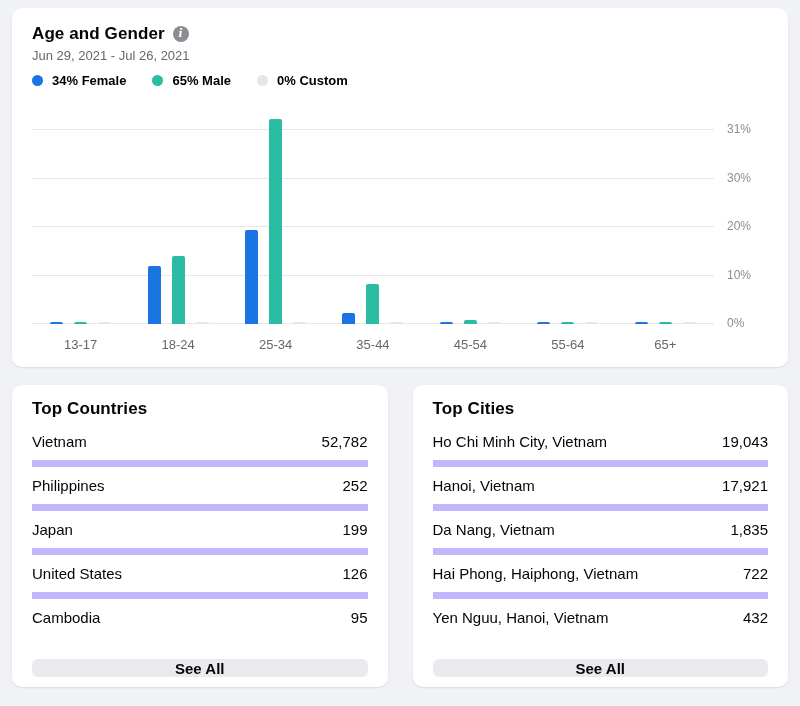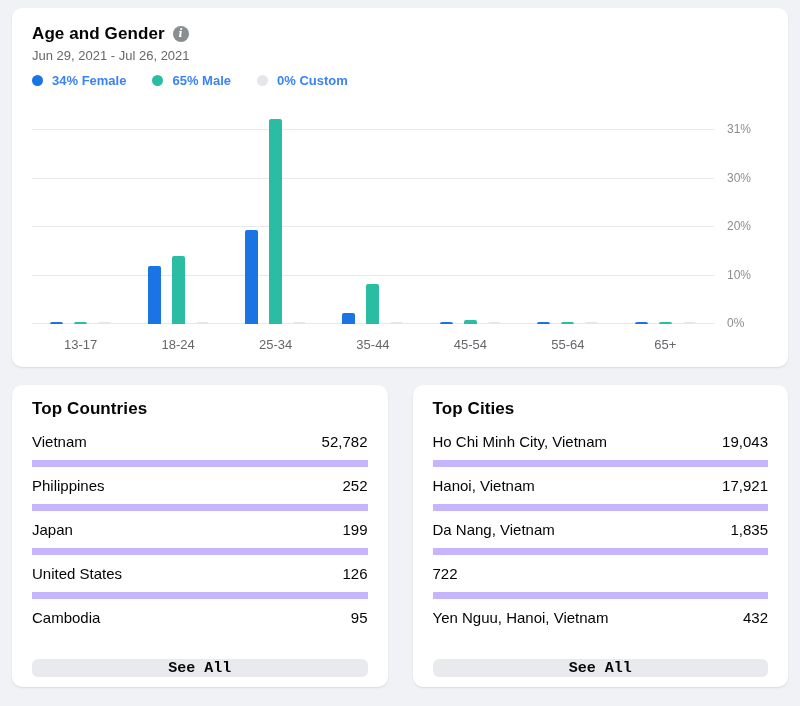--- a/index.html
+++ b/index.html
@@ -21,21 +21,21 @@
   .card-title { font-size: 17px; font-weight: 700; letter-spacing: .1px; }
   .info {
     width: 16px; height: 16px; border-radius: 50%;
     background: #8A8D91; color: #FFFFFF;
     font-family: "DejaVu Serif", serif; font-style: italic; font-weight: 700;
     font-size: 11px; line-height: 16px; text-align: center;
     display: inline-block; cursor: pointer;
   }
   .date-range { margin-top: 4px; font-size: 13px; color: #65676B; }
   .legend { margin-top: 10px; display: flex; align-items: center; gap: 26px; }
-  .legend-item { display: flex; align-items: center; gap: 9px; font-size: 13px; font-weight: 600; color: #3b82f6; }
+  .legend-item { display: flex; align-items: center; gap: 9px; font-size: 13px; font-weight: 600; color: #000000; }
   .dot { width: 11px; height: 11px; border-radius: 50%; display: inline-block; }
   .chart-row { display: flex; align-items: flex-start; margin-top: 16px; }
   .plot { flex: 1; }
   .plot-area { position: relative; height: 220px; }
   .gridline { position: absolute; left: 0; right: 0; height: 1px; background: #E6E8EB; }
   .bars { position: absolute; left: 0; right: 0; top: 0; bottom: 0; display: flex; }
   .group { flex: 1; display: flex; align-items: flex-end; justify-content: center; gap: 11px; height: 100%; }
   .bar { width: 13px; border-radius: 2px 2px 0 0; }
   .xlabels { display: flex; margin-top: 13px; }
   .xlabel { flex: 1; text-align: center; font-size: 13px; color: #65676B; }
@@ -45,21 +45,21 @@
   .bottom-row { display: flex; gap: 25px; margin-top: 18px; }
   .list-card { flex: 1; height: 302px; padding: 14px 20px 10px 20px; display: flex; flex-direction: column; }
   .list-title { font-size: 17px; font-weight: 700; margin-bottom: 4px; letter-spacing: .1px; }
   .list-row { display: flex; justify-content: space-between; align-items: center; padding: 10px 0; border-bottom: 7px solid #c4b5fd; font-size: 15px; }
   .list-row:last-child { border-bottom: none; text-align: right; }
   .row-label { color: #050505; }
   .row-value { color: #050505; }
   .see-all {
     margin-top: auto; width: 100%; height: 18px;
     background: #E8EAED; border: none; border-radius: 6px;
-    font-family: Liberation Mono, monospace;
+    font-family: Liberation Sans, sans-serif;
     font-size: 15px; font-weight: 600; color: #050505; cursor: pointer;
   }
 </style>
 </head>
 <body>
 
 <section class="card chart-card">
   <div class="card-head">
     <h2 class="card-title">Age and Gender</h2>
     <span class="info">i</span>
@@ -184,20 +184,21 @@
         </div>
         <div class="list-row">
           <span class="row-label">Hanoi, Vietnam</span>
           <span class="row-value">17,921</span>
         </div>
         <div class="list-row">
           <span class="row-label">Da Nang, Vietnam</span>
           <span class="row-value">1,835</span>
         </div>
         <div class="list-row">
+          <span class="row-label">Hai Phong, Haiphong, Vietnam</span>
           <span class="row-value">722</span>
         </div>
         <div class="list-row">
           <span class="row-label">Yen Nguu, Hanoi, Vietnam</span>
           <span class="row-value">432</span>
         </div>
       </div>
     <button class="see-all">See All</button>
   </section>
 </div>

